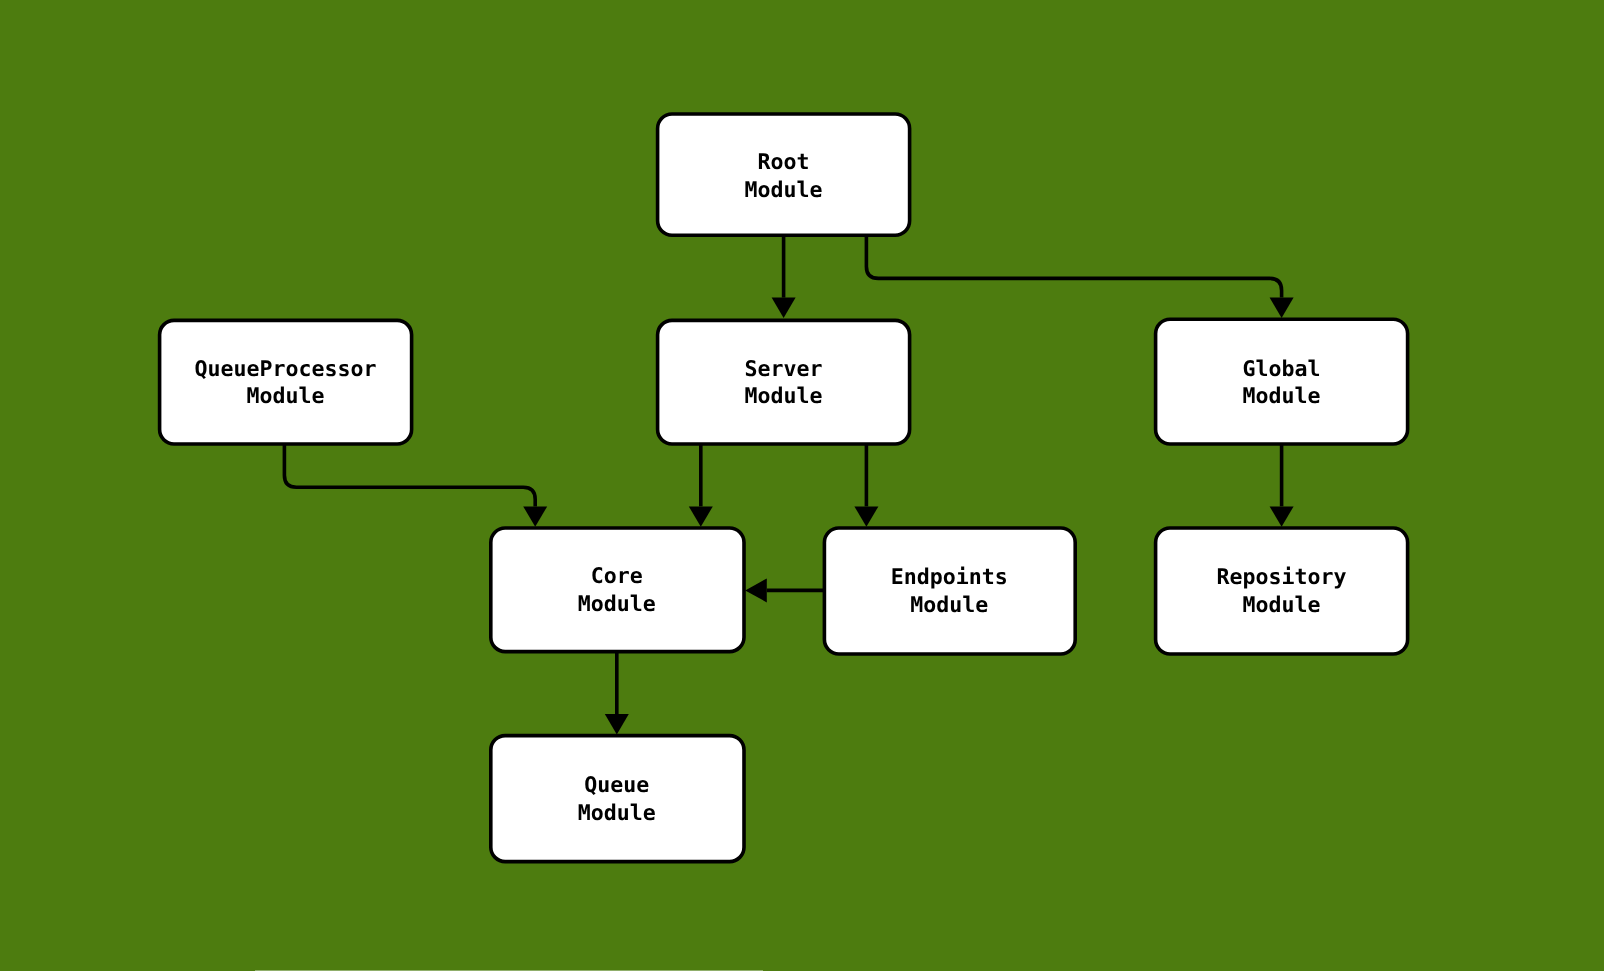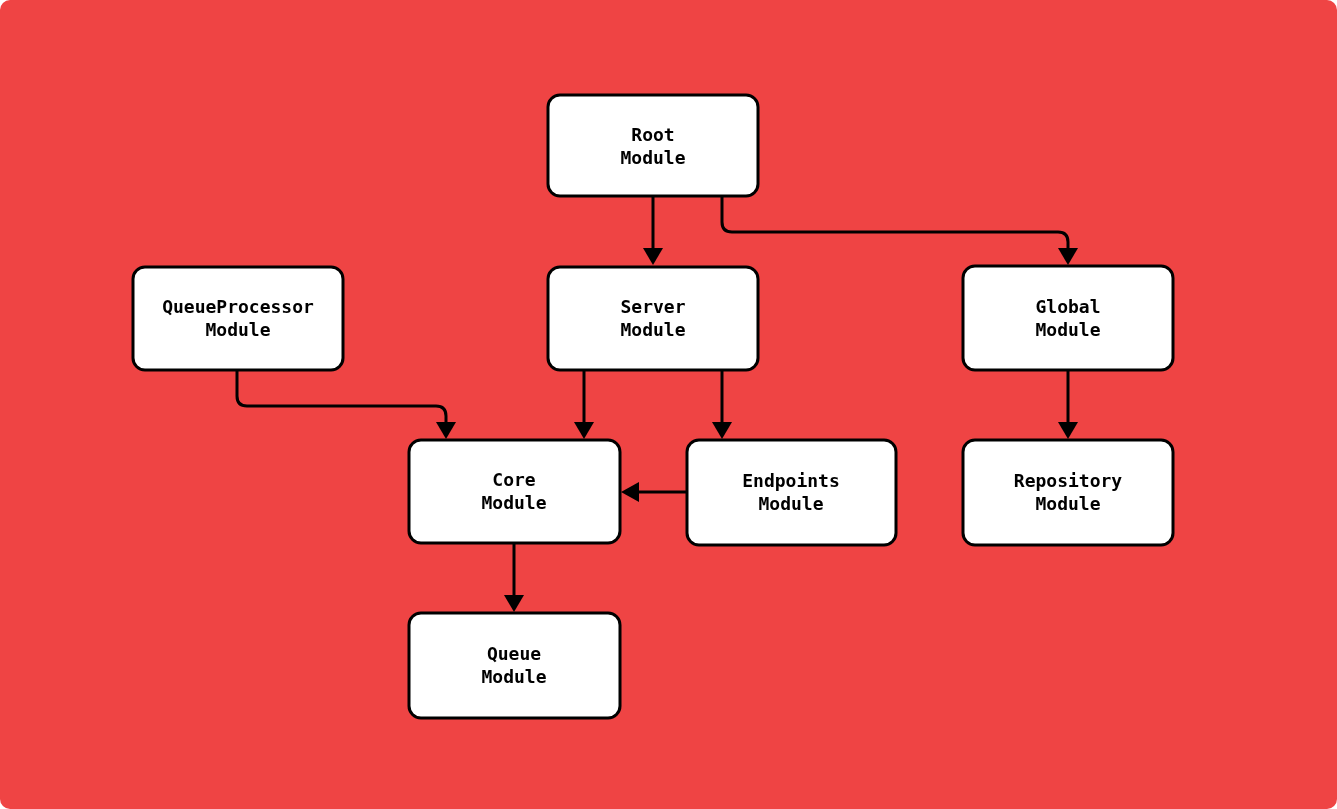--- a/index.html
+++ b/index.html
@@ -10,22 +10,21 @@
   body {
     width: 1337px;
     height: 809px;
     font-family: "DejaVu Sans Mono", "Liberation Mono", monospace;
     overflow: hidden;
   }
   #diagram-canvas {
     position: relative;
     width: 1337px;
     height: 809px;
-    background: #ef4444;
-    border-radius: 10px;
+    background: #4d7c0f;
   }
   svg.diagram-svg {
     position: absolute;
     top: 0;
     left: 0;
     width: 1337px;
     height: 809px;
     display: block;
   }
   .node-box {

